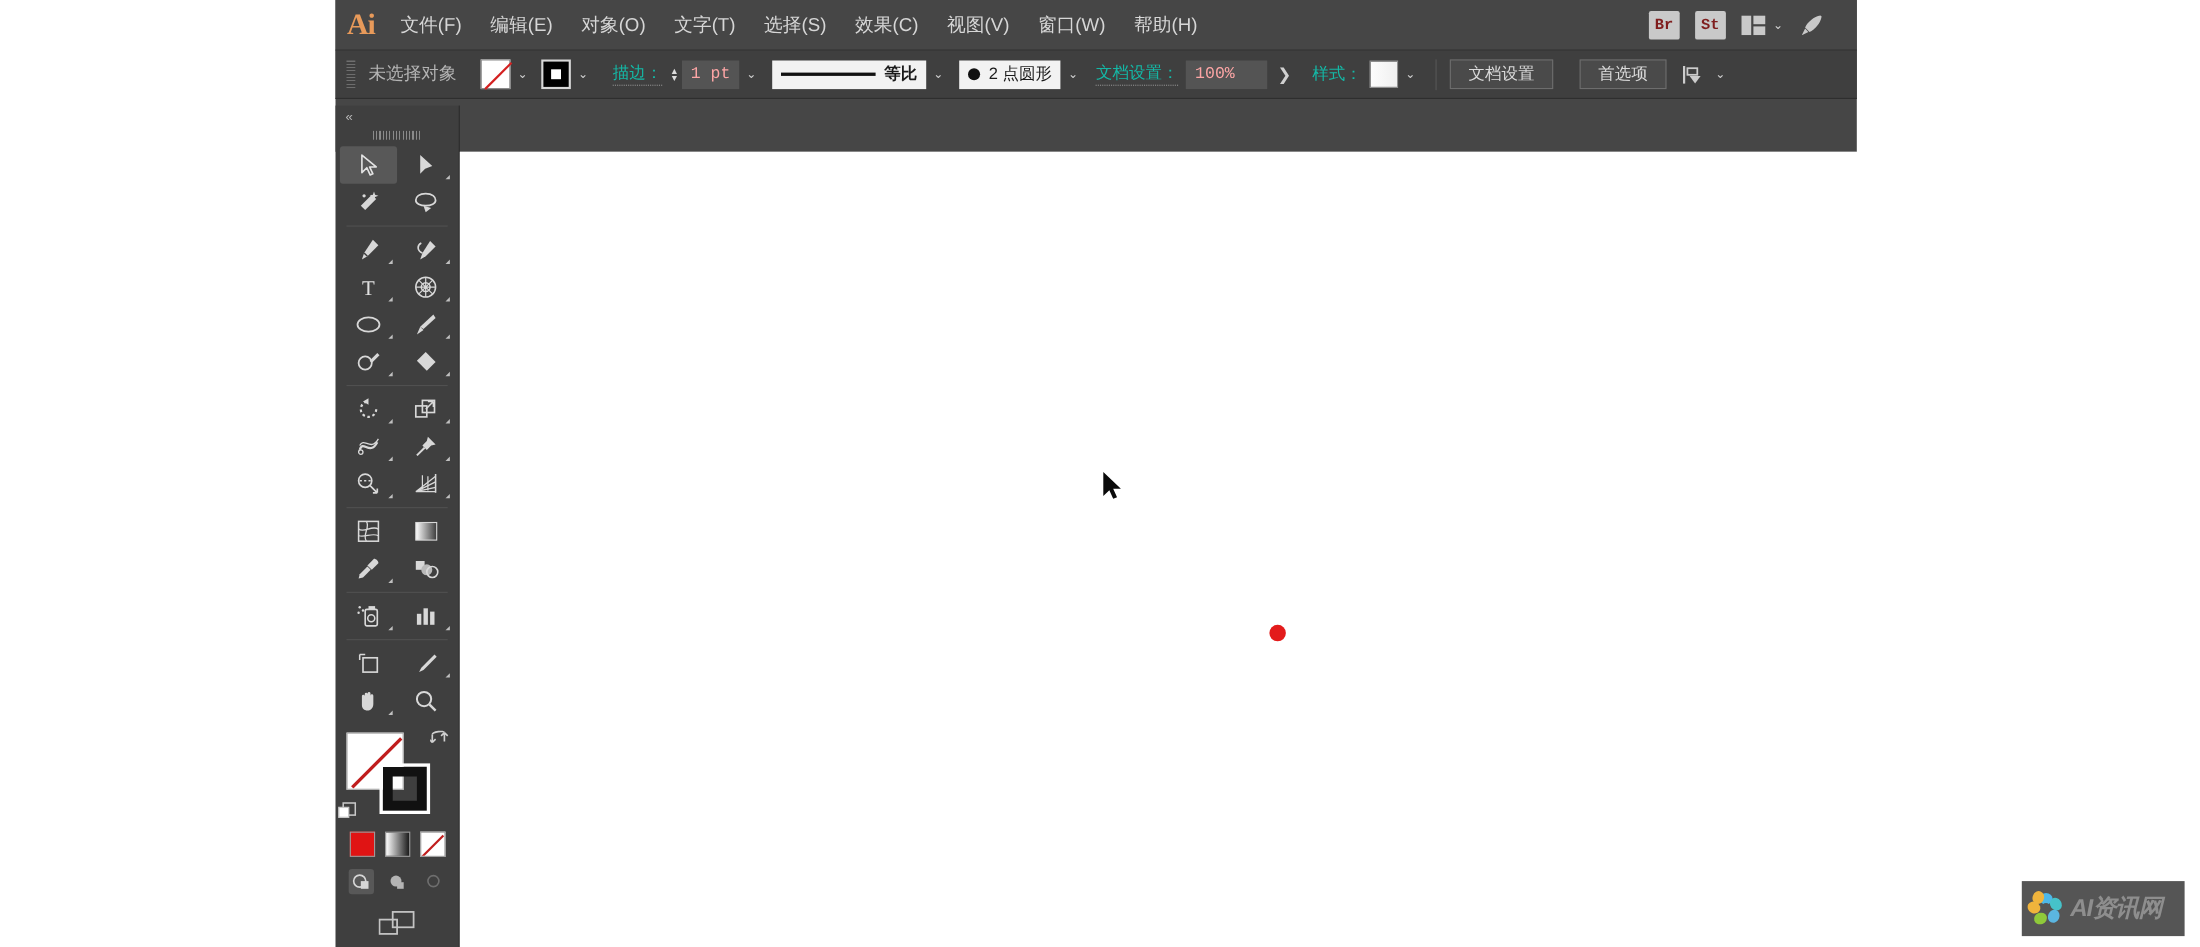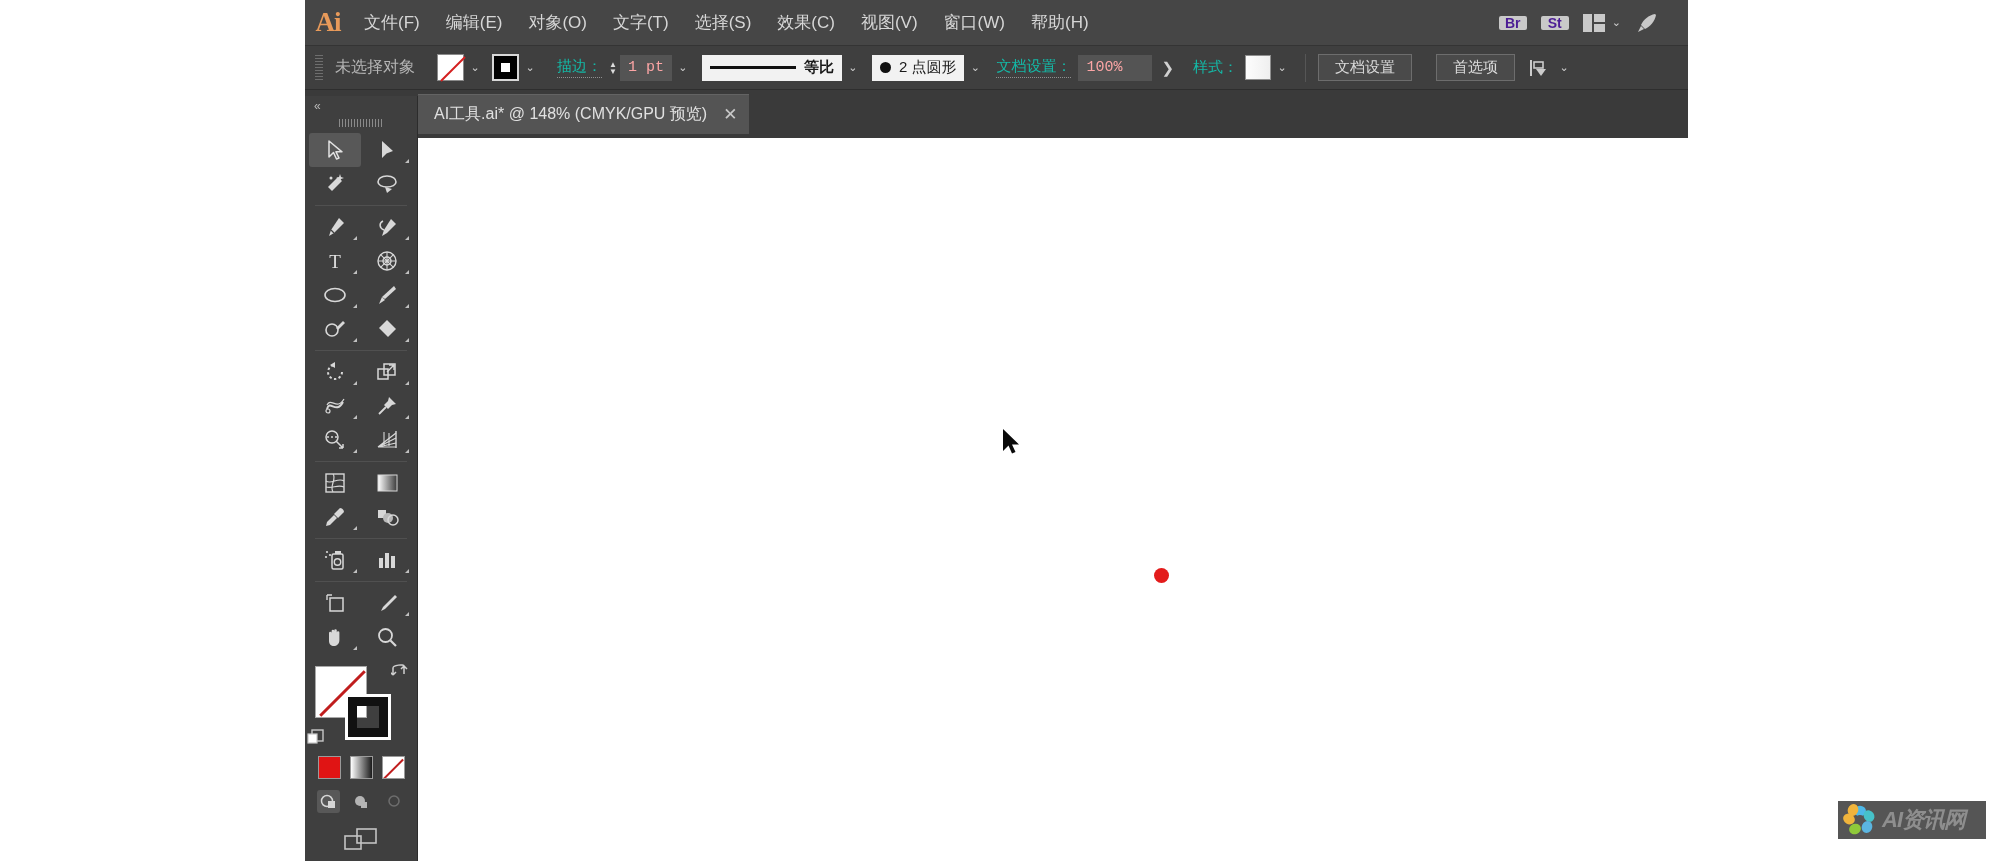--- a/index.html
+++ b/index.html
@@ -37,26 +37,26 @@
     color: #d6d6d6; font-size: 17px;
     white-space: nowrap;
     cursor: default;
   }
 
   #menu-right {
     position: absolute; right: 28px; top: 0;
     height: 45px; display: flex; align-items: center; gap: 14px;
   }
   .cc-app-badge {
-    width: 28px; height: 14px;
-    background: #c9c9c9; color: #4c1d95;
+    width: 28px; height: 26px;
+    background: #c9c9c9; color: #7f1d1d;
     font-size: 14px; font-weight: bold;
     display: flex; align-items: center; justify-content: center;
     border-radius: 2px;
-    font-family: Liberation Sans, sans-serif;
+    font-family: Liberation Mono, monospace;
   }
   #workspace-switcher {
     display: flex; align-items: center; gap: 7px;
   }
   .ws-grid { display: block; }
   .chev { color: #d0d0d0; font-size: 11px; }
 
   
   #control-bar {
     position: absolute; left: 0; top: 45px;
@@ -286,21 +286,21 @@
     width: 15px; height: 15px; border-radius: 50%;
     background: #e31b1b;
   }
   #cursor-arrow {
     position: absolute; left: 583px; top: 290px;
   }
 
   
   #watermark {
     position: absolute; left: 1838px; top: 801px;
-    width: 148px; height: 38px;
+    width: 148px; height: 50px;
     background: #555555;
     display: flex; align-items: center; gap: 5px;
     padding-left: 5px;
   }
   #watermark-text {
     color: #8e8e8e; font-size: 22px; font-weight: bold;
     font-style: italic; letter-spacing: -1px;
     font-family: "Liberation Sans", sans-serif;
   }
 </style>
@@ -391,26 +391,20 @@
     <div class="cb-button" style="margin-left:24px;">首选项</div>
 
     <svg width="24" height="22" viewBox="0 0 24 22" style="margin-left:14px;">
       <rect x="1" y="3" width="2" height="16" fill="#cccccc"></rect>
       <rect x="5" y="5" width="9" height="6" fill="none" stroke="#cccccc" stroke-width="1.6"></rect>
       <path d="M7 12 L17 12 L12 19 Z" fill="#cccccc"></path>
     </svg>
     <div class="dd-btn">⌄</div>
   </div>
 
-  <div id="tab-bar">
-    <div id="doc-tab">
-      <span id="doc-tab-title">AI工具.ai* @ 148% (CMYK/GPU 预览)</span>
-      <span id="doc-tab-close">✕</span>
-    </div>
-  </div>
 </div>
 
 <div id="tool-panel">
   <div id="tool-collapse">«</div>
   <div id="tool-gripper">
       <span class="grip"></span>
     </div>
 
   <div class="tool-grid">
 

